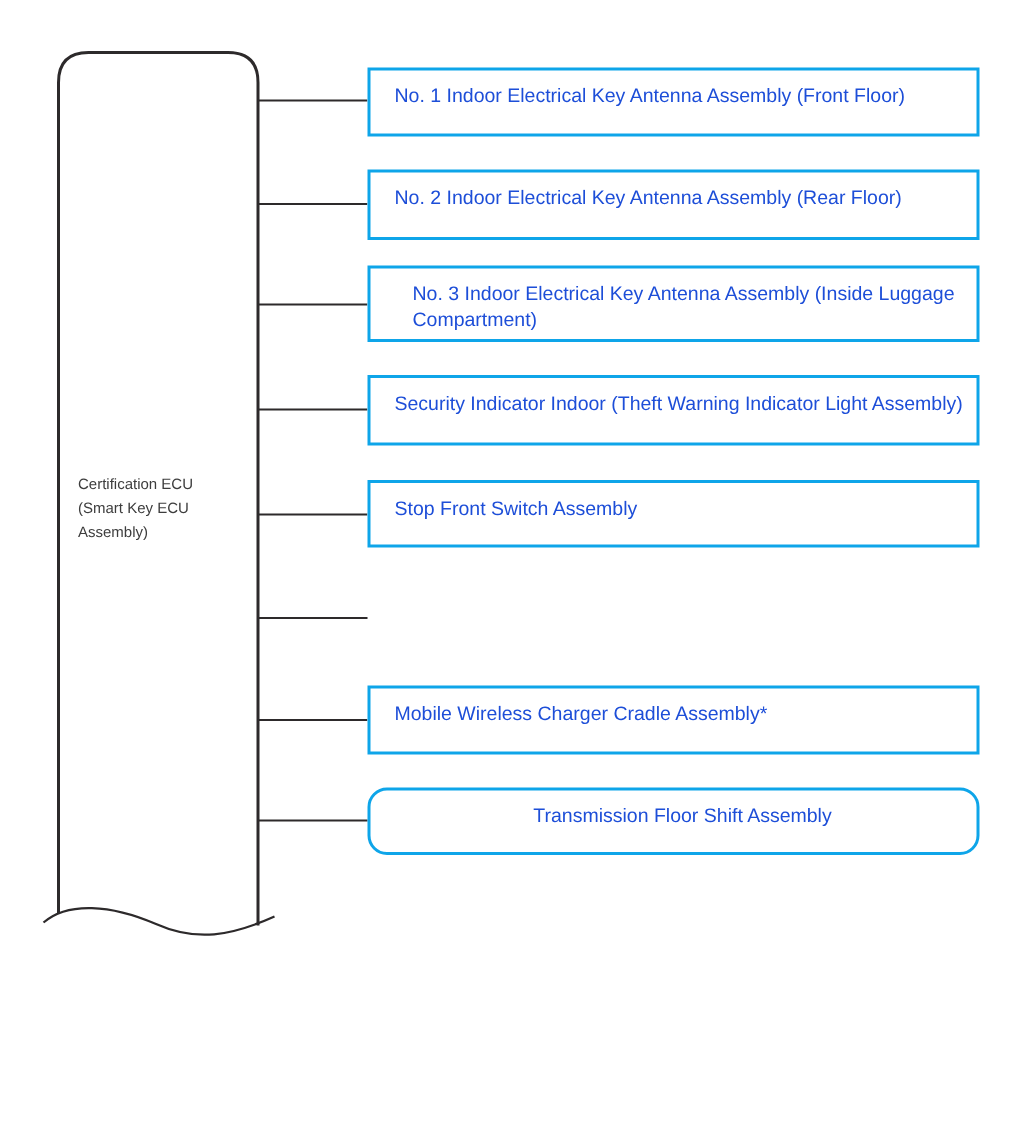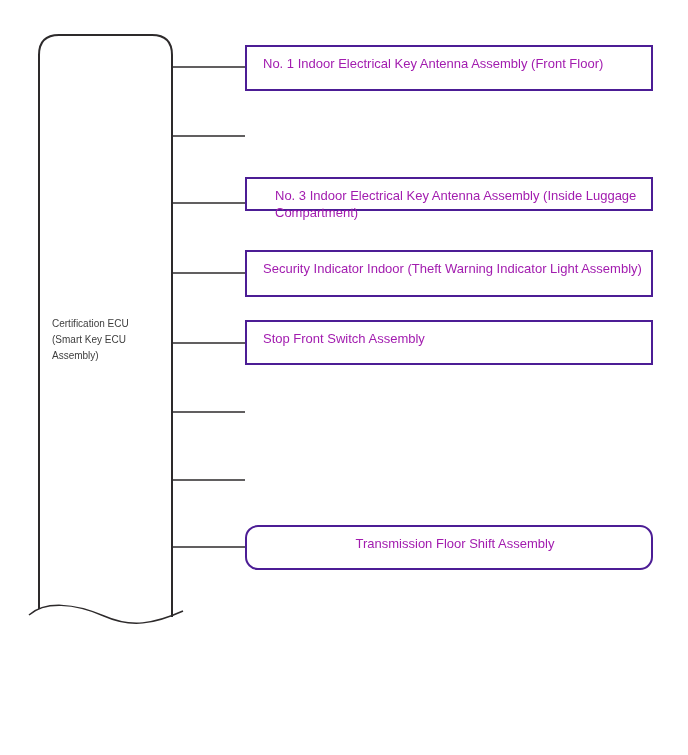--- a/index.html
+++ b/index.html
@@ -30,25 +30,25 @@
     font-size: 10px;
     line-height: 16px;
     color: #3d3d3d;
     white-space: pre-line;
   }
   .component-box {
     position: absolute;
     left: 245px;
     width: 408px;
     box-sizing: border-box;
-    border: 2px solid #4c1d95;
+    border: 2px solid #0ea5e9;
     background: #ffffff;
     font-size: 13px;
     line-height: 17px;
-    color: #a21caf;
+    color: #1d4ed8;
     padding: 8px 4px 0 16px;
   }
   .component-box.rounded {
     border-radius: 13px;
     text-align: center;
   }
   .footnote {
     position: absolute;
     left: 0;
     right: 0;
@@ -78,25 +78,27 @@
     <line x1="172" y1="480" x2="245" y2="480" stroke="#2d2a2b" stroke-width="1.4"></line>
     <line x1="172" y1="547" x2="245" y2="547" stroke="#2d2a2b" stroke-width="1.4"></line>
   </svg>
 
   <div class="ecu-label">Certification ECU
 (Smart Key ECU
 Assembly)</div>
 
   <div class="component-box" style="top:45px;  height:46px;">No. 1 Indoor Electrical Key Antenna Assembly (Front Floor)</div>
 
+  <div class="component-box" style="top:113px; height:47px;">No. 2 Indoor Electrical Key Antenna Assembly (Rear Floor)</div>
 
-  <div class="component-box" style="top:177px; height:34px;padding-left:28px;">No. 3 Indoor Electrical Key Antenna Assembly (Inside Luggage Compartment)</div>
+  <div class="component-box" style="top:177px; height:51px;padding-left:28px;">No. 3 Indoor Electrical Key Antenna Assembly (Inside Luggage Compartment)</div>
 
   <div class="component-box" style="top:250px; height:47px;">Security Indicator Indoor (Theft Warning Indicator Light Assembly)</div>
 
   <div class="component-box" style="top:320px; height:45px;">Stop Front Switch Assembly</div>
 
 
+  <div class="component-box" style="top:457px; height:46px;">Mobile Wireless Charger Cradle Assembly*</div>
 
   <div class="component-box rounded" style="top:525px; height:45px;">Transmission Floor Shift Assembly</div>
 
 
 </div>
 
 </body></html>

